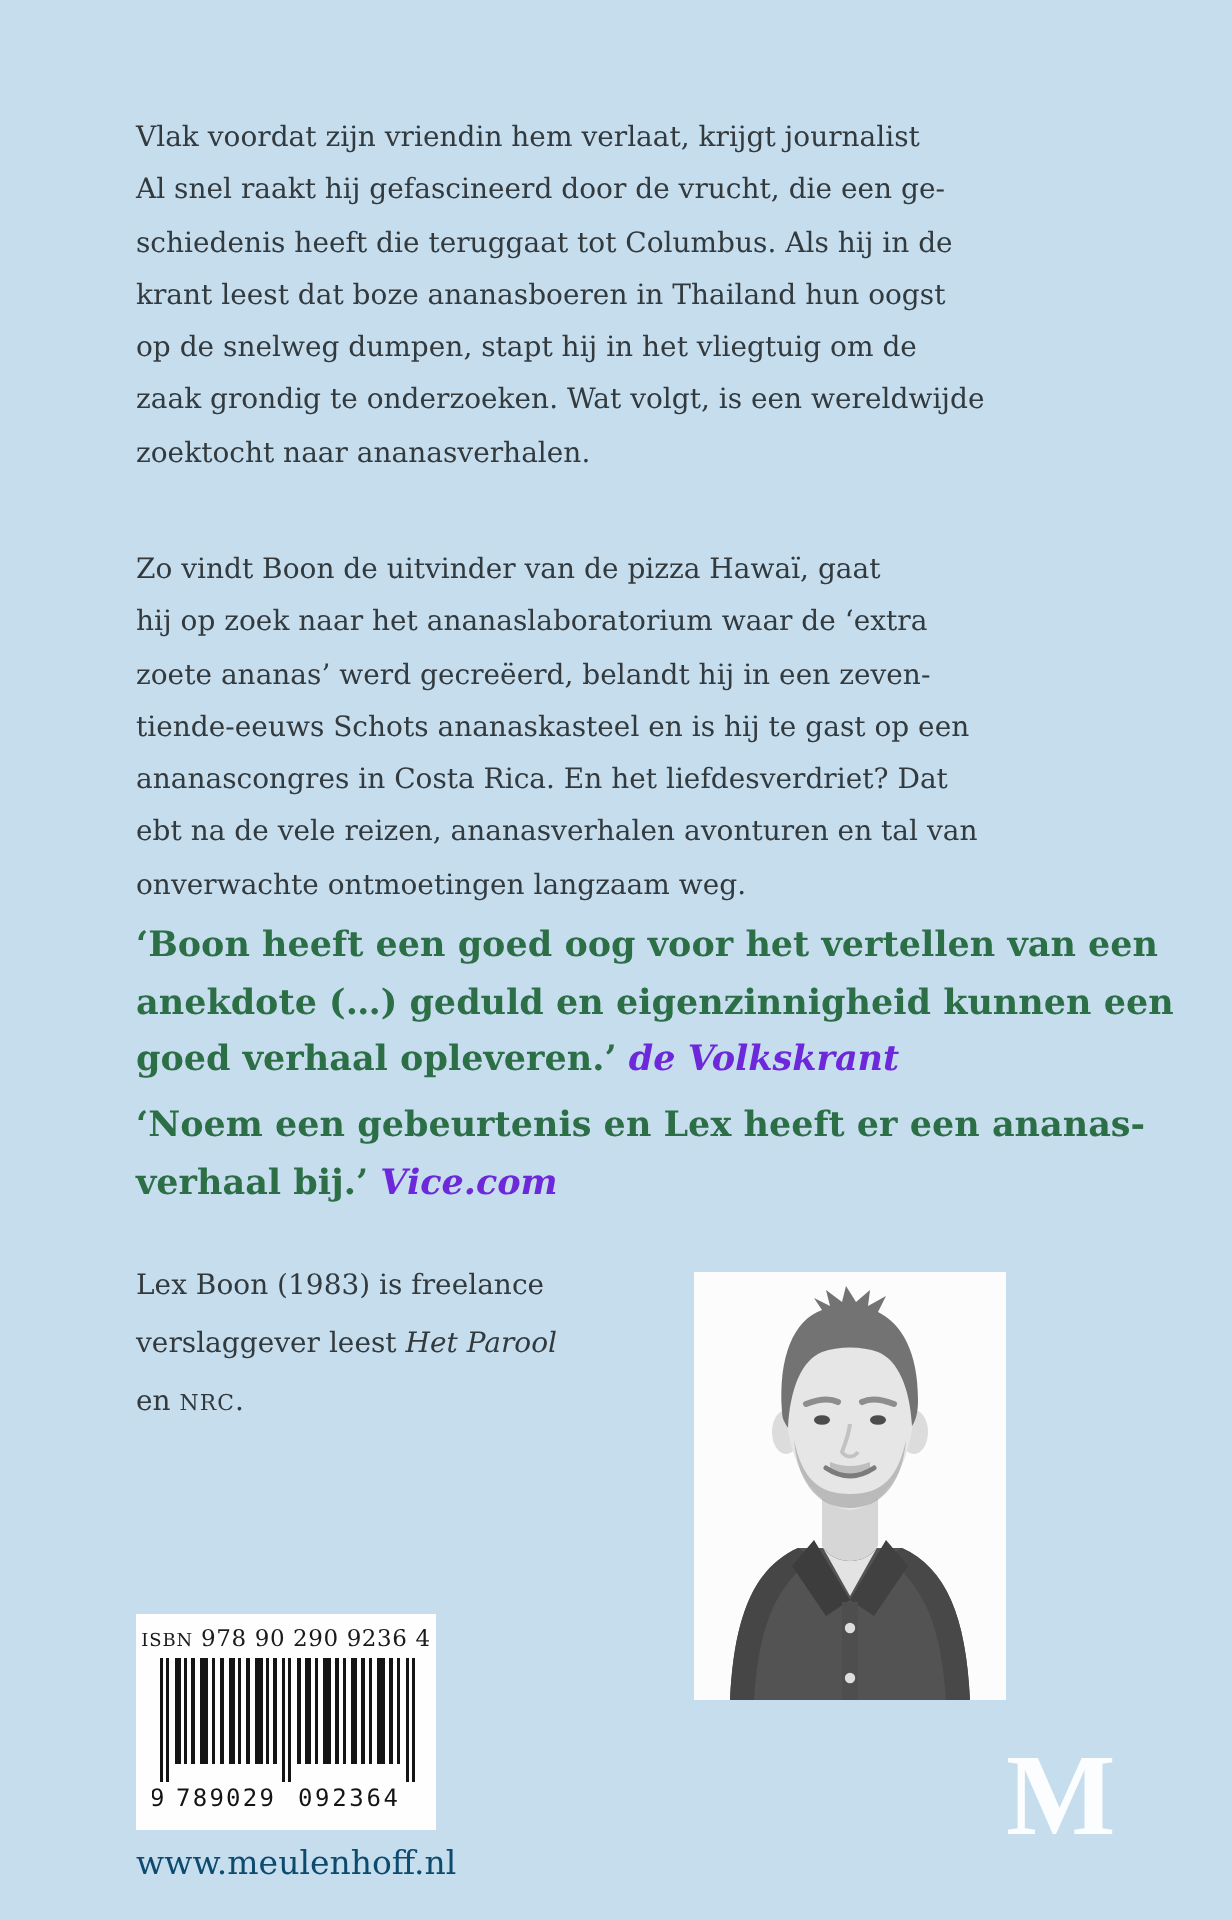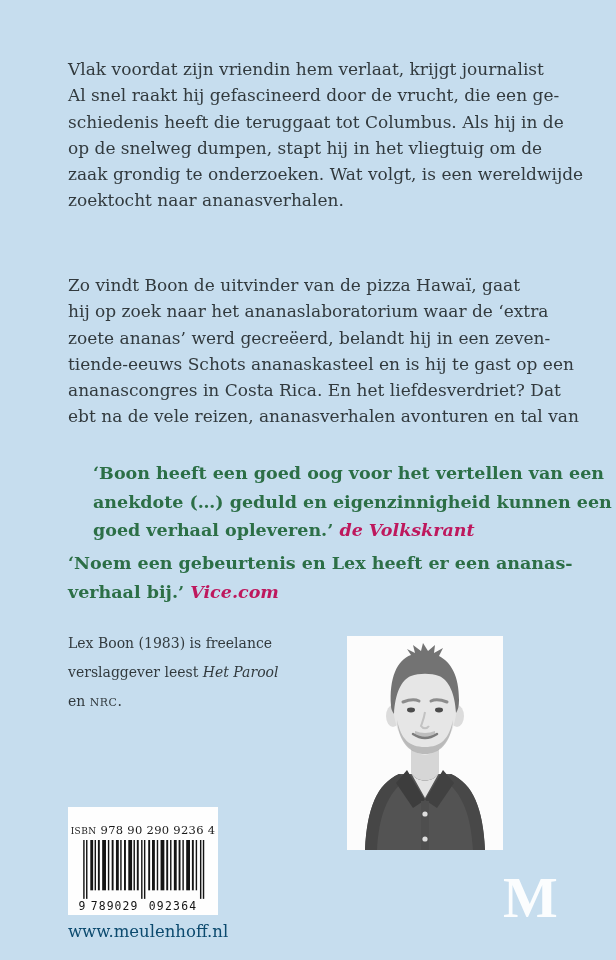--- a/index.html
+++ b/index.html
@@ -5,35 +5,35 @@
   html,body{margin:0;padding:0;}
   body{width:616px;height:960px;overflow:hidden;background:#9fb6c6;}
   .cover{
     position:relative;width:616px;height:960px;
     background:#c6ddee;
     font-family:"DejaVu Serif","Liberation Serif",serif;
     color:#323a3e;
   }
   .block{position:absolute;left:68px;}
   .line{white-space:nowrap;}
-  .body-text{font-size:17px;line-height:26.3px;}
+  .body-text{font-size:14px;line-height:26.3px;}
   #p1{top:56px;}
   #p2{top:272px;}
   .quote{font-size:17.5px;line-height:28.6px;font-weight:bold;color:#2c6f46;}
-  #q1{top:459px;margin-left:25px;}
+  #q1{top:459px;}
   #q2{top:549px;}
   #bio{top:629px;font-size:14px;line-height:29px;}
   .sc{font-size:0.78em;letter-spacing:0.05em;}
   .it{font-style:italic;}
-  .src{font-style:italic;color:#be185d;}
+  .src{font-style:italic;color:#6d28d9;}
   .photo{position:absolute;left:347px;top:636px;width:156px;height:214px;display:block;}
   .barcode-box{
     position:absolute;left:68px;top:807px;width:150px;height:108px;
     background:#fefefe;box-sizing:border-box;
-    display:flex;flex-direction:column;align-items:center;padding-top:16px;
+    display:flex;flex-direction:column;align-items:center;padding-top:5px;
   }
   .isbn-line{font-size:11.5px;letter-spacing:0.3px;color:#1a1a1a;white-space:nowrap;}
   .barcode-svg{margin-top:3px;display:block;}
   .barcode-svg text{font-family:"DejaVu Sans Mono","Liberation Mono",monospace;font-size:12px;fill:#141414;}
   .website{
     position:absolute;left:68px;top:922px;width:150px;text-align:center;
     font-size:16.5px;color:#0c4a6e;white-space:nowrap;
   }
   .m-logo{
     position:absolute;left:503px;top:869px;line-height:1;
@@ -43,32 +43,34 @@
 </style>
 </head>
 <body>
 
 <div class="cover">
 
   <div class="block body-text" id="p1">
     <div class="line">Vlak voordat zijn vriendin hem verlaat, krijgt journalist</div>
     <div class="line">Al snel raakt hij gefascineerd door de vrucht, die een ge-</div>
     <div class="line">schiedenis heeft die teruggaat tot Columbus. Als hij in de</div>
+    <div class="line">krant leest dat boze ananasboeren in Thailand hun oogst</div>
     <div class="line">op de snelweg dumpen, stapt hij in het vliegtuig om de</div>
     <div class="line">zaak grondig te onderzoeken. Wat volgt, is een wereldwijde</div>
     <div class="line">zoektocht naar ananasverhalen.</div>
   </div>
 
   <div class="block body-text" id="p2">
     <div class="line">Zo vindt Boon de uitvinder van de pizza Hawaï, gaat</div>
     <div class="line">hij op zoek naar het ananaslaboratorium waar de ‘extra</div>
     <div class="line">zoete ananas’ werd gecreëerd, belandt hij in een zeven-</div>
     <div class="line">tiende-eeuws Schots ananaskasteel en is hij te gast op een</div>
     <div class="line">ananascongres in Costa Rica. En het liefdesverdriet? Dat</div>
     <div class="line">ebt na de vele reizen, ananasverhalen avonturen en tal van</div>
+    <div class="line">onverwachte ontmoetingen langzaam weg.</div>
   </div>
 
   <div class="block quote" id="q1">
     <div class="line">‘Boon heeft een goed oog voor het vertellen van een</div>
     <div class="line">anekdote (…) geduld en eigenzinnigheid kunnen een</div>
     <div class="line"><span>goed verhaal opleveren.’ </span><span class="src">de Volkskrant</span></div>
   </div>
 
   <div class="block quote" id="q2">
     <div class="line">‘Noem een gebeurtenis en Lex heeft er een ananas-</div>

